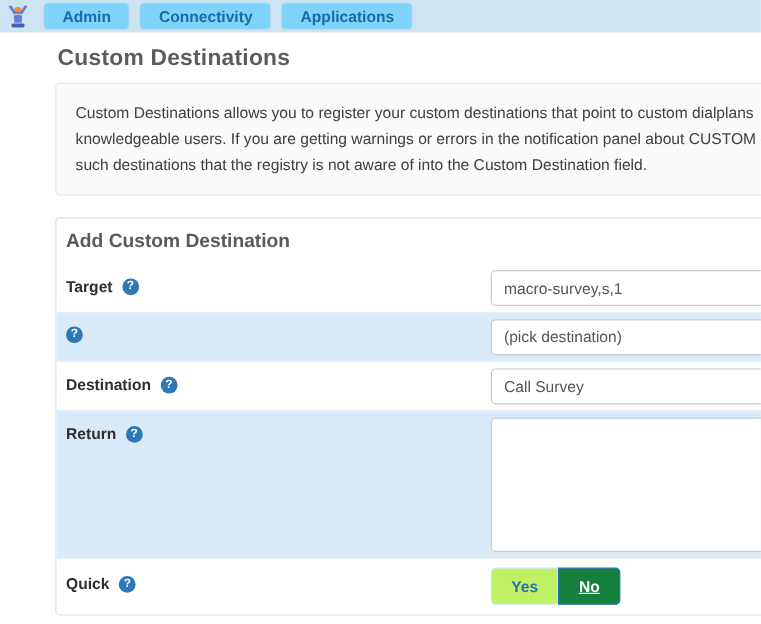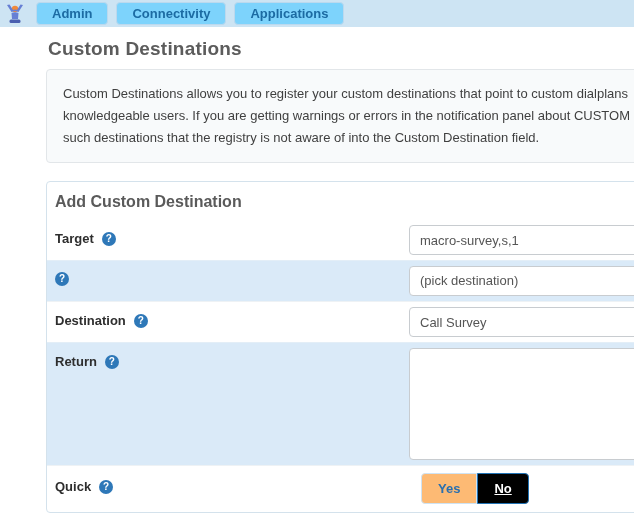--- a/index.html
+++ b/index.html
@@ -46,23 +46,23 @@
                 cursor:pointer; }
   .notes-area { width:460px; height:112px; border:1px solid #c8ccd0; border-radius:4px;
                 padding:6px 10px; font-size:13px; color:#555555; resize:none;
                 font-family:"Liberation Sans","DejaVu Sans",sans-serif; display:block; }
   .row-notes { min-height:123px; }
   .row-return { padding-top:7px; padding-bottom:8px; }
 
   .toggle-group { display:inline-flex; }
   .toggle-btn { font-size:13px; font-weight:bold; padding:7px 16px; cursor:pointer;
                 border:1px solid transparent; }
-  .toggle-yes { background:#fdba74; color:#2a6fae; border-radius:4px 0 0 4px;
-                border-color:#cfe3f3;margin-left:12px; }
-  .toggle-no  { background:#000000; color:#ffffff; border-radius:0 4px 4px 0;
+  .toggle-yes { background:#bef264; color:#2a6fae; border-radius:4px 0 0 4px;
+                border-color:#cfe3f3; }
+  .toggle-no  { background:#15803d; color:#ffffff; border-radius:0 4px 4px 0;
                 border-color:#2173b5;text-decoration:underline; }
 </style>
 </head>
 <body>
 
 <div class="navbar">
   <svg class="nav-logo" viewBox="0 0 22 22">
     <circle cx="11" cy="6" r="3.2" fill="#f08a3c"></circle>
     <path d="M3 2 L7.5 9 L11 8 L14.5 9 L19 2 L16.5 1.5 L13 7 L11 6.5 L9 7 L5.5 1.5 Z" fill="#667fd4"></path>
     <path d="M7.5 10 Q11 8.5 14.5 10 L14 16 L8 16 Z" fill="#667fd4"></path>

